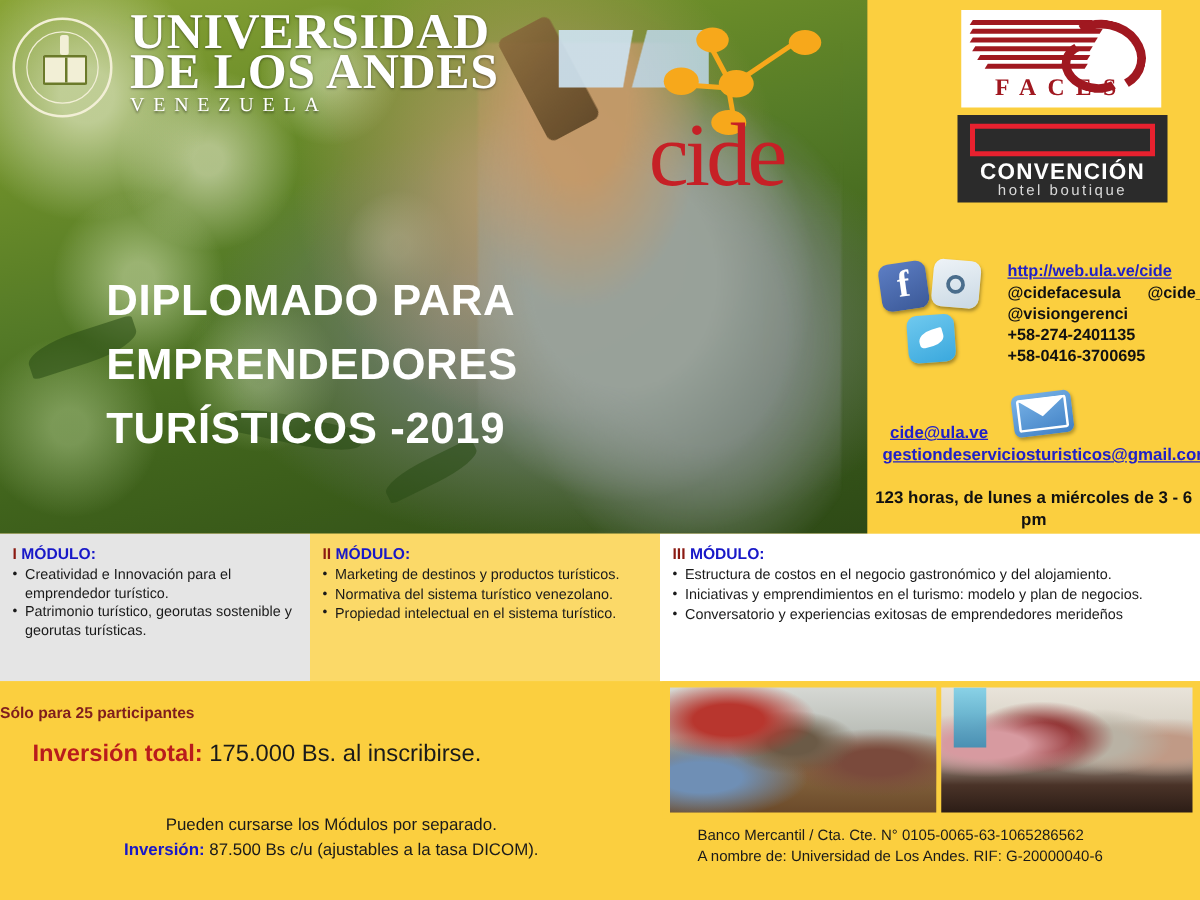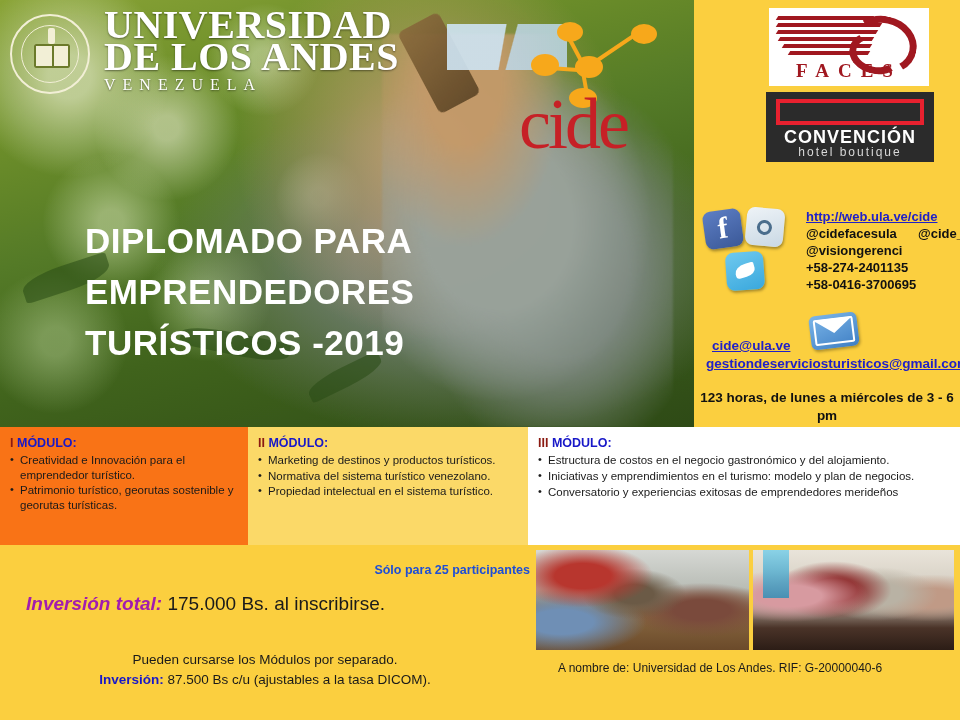--- a/index.html
+++ b/index.html
@@ -202,49 +202,49 @@
   .schedule{position:absolute;left:0;right:0;top:389px;text-align:center;color:#111;}
   .sched-1{font-size:13.5px;font-weight:700;line-height:18px;}
   .sched-2{font-size:12.5px;font-weight:700;line-height:17px;}
 
   
   .modules{
     position:absolute;left:0;top:427px;width:960px;height:118px;
     background:#FBD968;
   }
   .mcol{position:absolute;top:0;height:118px;box-sizing:border-box;padding:8px 8px 0 10px;}
-  .mcol.c1{left:0;width:248px;background:#f97316;}
+  .mcol.c1{left:0;width:248px;background:#e5e5e5;}
   .mcol.c2{left:248px;width:280px;background:#FBD968;}
   .mcol.c3{left:528px;width:432px;background:#ffffff;}
   .mhead{font-size:12.5px;font-weight:700;line-height:16px;margin-bottom:2px;}
   .mhead .num{color:#8B1A12;}
   .mhead .word{color:#1818C8;}
   .mlist{list-style:none;margin:0;padding:0;}
   .mlist li{
     position:relative;padding-left:10px;font-size:11.5px;line-height:14.5px;color:#1a1a1a;
     margin-bottom:1px;
   }
   .mlist li::before{
     content:"\2022";position:absolute;left:0;top:-1px;font-size:11px;color:#1a1a1a;
   }
   .mcol.c3 .mhead{font-size:12.5px;}
   .mcol.c3 .mlist li{font-size:11.5px;line-height:15px;}
 
   
   .bottom{position:absolute;left:0;top:545px;width:960px;height:175px;background:#FBCF3F;}
 
   .only{
-    position:absolute;left:0;top:18px;width:530px;text-align:right;
-    font-size:12.5px;font-weight:700;color:#1d4ed8;
+    position:absolute;left:0;top:18px;width:530px;text-align:left;
+    font-size:12.5px;font-weight:700;color:#7f1d1d;
   }
   .inv-total{
     position:absolute;left:26px;top:47px;width:490px;
     font-size:19px;line-height:24px;color:#1a1a1a;
   }
-  .inv-total .lbl{color:#a21caf;font-weight:700;font-style:italic;}
+  .inv-total .lbl{color:#b91c1c;font-weight:700;}
   .inv-total .val{color:#1a1a1a;font-weight:400;text-align:right;}
   .sep-note{
     position:absolute;left:0;top:105px;width:530px;text-align:center;
     font-size:13.5px;line-height:20px;color:#1a1a1a;
   }
   .sep-note .b2{font-weight:700;color:#1818C8;}
 
   
   .collage{
     position:absolute;left:530px;top:0px;width:430px;height:110px;
@@ -435,16 +435,17 @@
     </div>
 
     <div class="collage">
       <div class="ph ph1"></div>
       <div class="ph ph2">
         <div class="ph-flag"></div>
       </div>
     </div>
 
     <div class="bank">
+      <div>Banco Mercantil / Cta. Cte.  N° 0105-0065-63-1065286562</div>
       <div>A nombre de:  Universidad de Los Andes. RIF: G-20000040-6</div>
     </div>
   </div>
 </div>
 
 </body></html>

